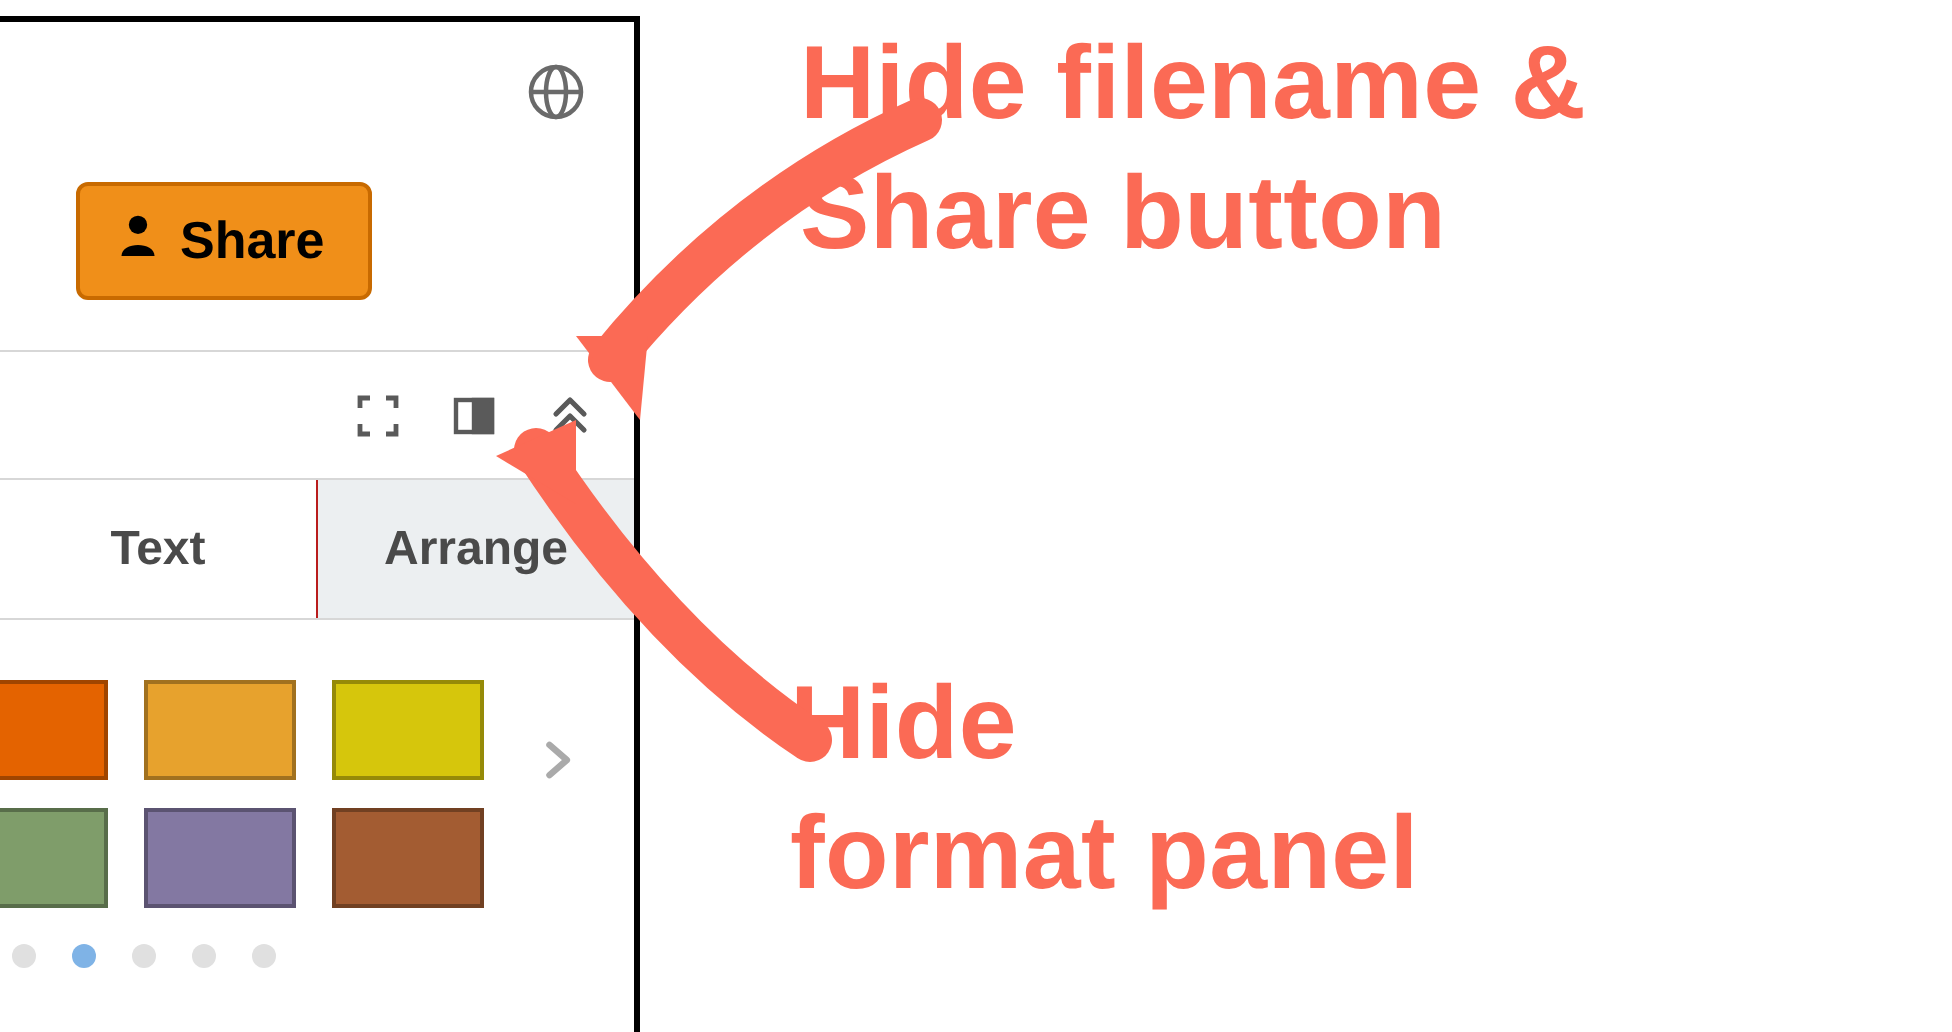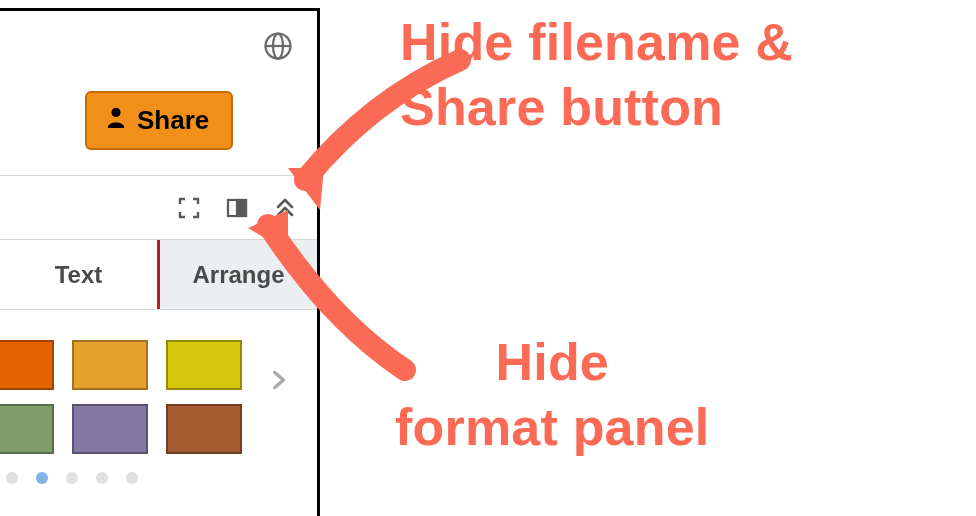--- a/index.html
+++ b/index.html
@@ -46,21 +46,20 @@
     border: 2px solid #c86a00;
     border-radius: 6px;
     padding: 12px 22px 12px 18px;
     font-size: 26px;
     font-weight: 700;
     color: #000;
     display: inline-flex;
     align-items: center;
     gap: 10px;
     cursor: pointer;
-    margin-left: 47px;
   }
   .share-btn svg { flex: 0 0 auto; }
   .icon-row {
     height: 64px;
     border-bottom: 1px solid #d7d7d7;
     display: flex;
     justify-content: flex-end;
     align-items: center;
     padding-right: 16px;
     gap: 16px;
@@ -87,21 +86,21 @@
     font-size: 24px;
     font-weight: 700;
     color: #4a4a4a;
     background: #eceff1;
     cursor: pointer;
   }
   .tab.active {
     background: #fff;
   }
   .tab + .tab {
-    border-left: 3px solid #b91c1c;
+    border-left: 1px solid #b91c1c;
   }
   .swatch-area {
     padding: 30px 0 0 0;
     position: relative;
   }
   .swatch-grid {
     display: grid;
     grid-template-columns: repeat(3, 76px);
     grid-auto-rows: 50px;
     gap: 14px 18px;
@@ -135,21 +134,21 @@
   
   .annotation {
     position: absolute;
     color: #fb6a55;
     font-weight: 800;
     font-size: 52px;
     line-height: 1.25;
     letter-spacing: 0.2px;
   }
   .anno1 { left: 400px; top: 10px; }
-  .anno2 { left: 395px; top: 330px; text-align: center; }
+  .anno2 { left: 395px; top: 330px; }
 
   .arrow {
     position: absolute;
     pointer-events: none;
   }
 </style>
 </head>
 <body>
 
 <div class="panel">

